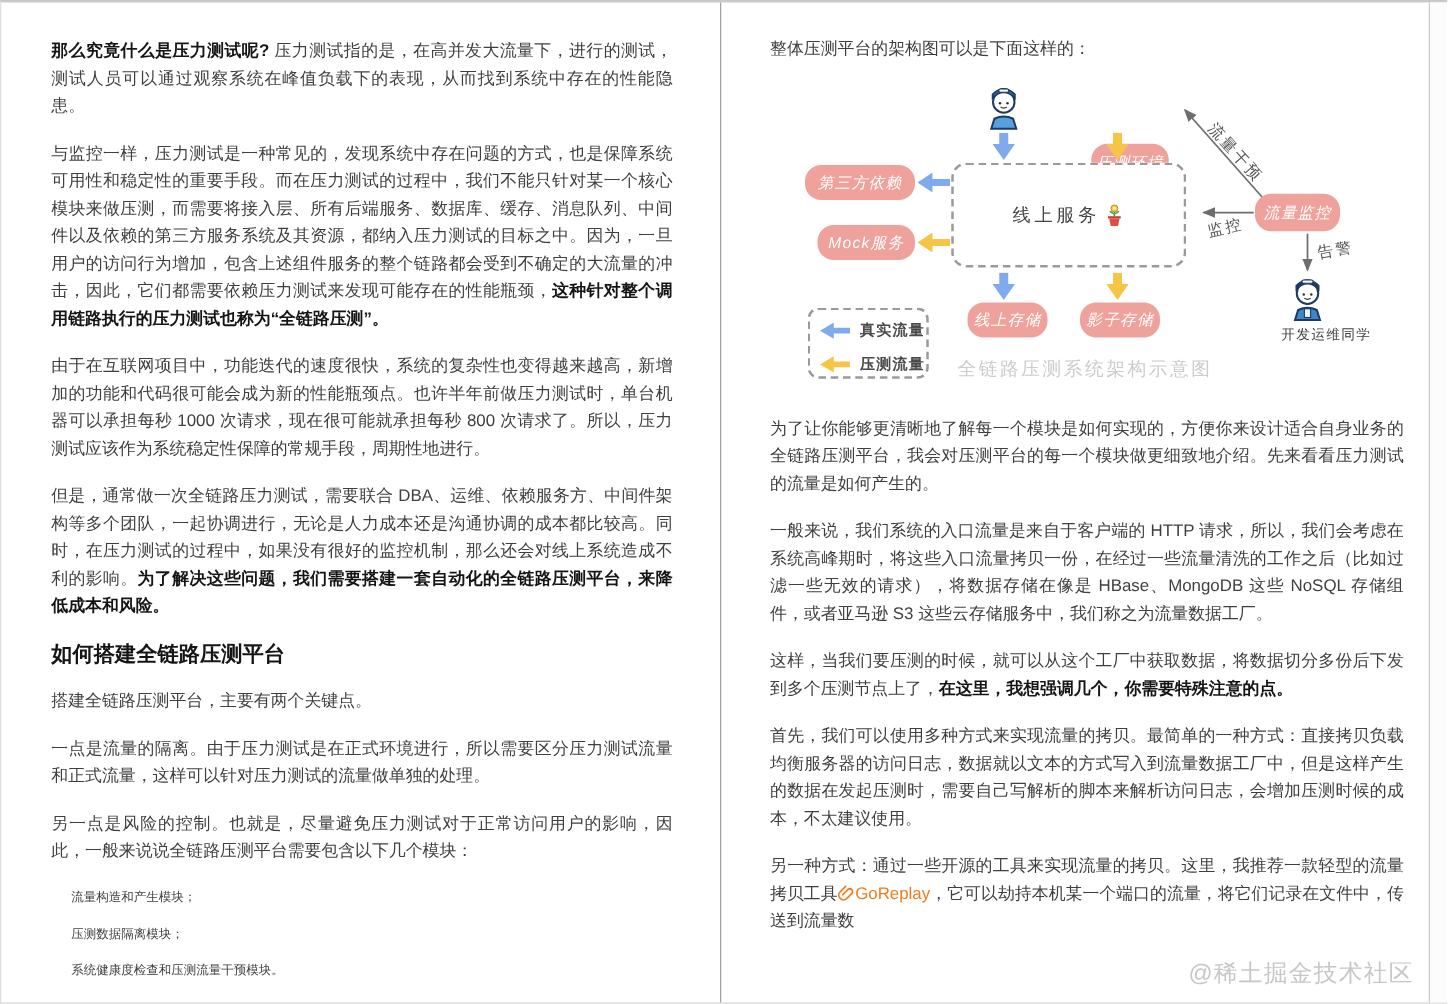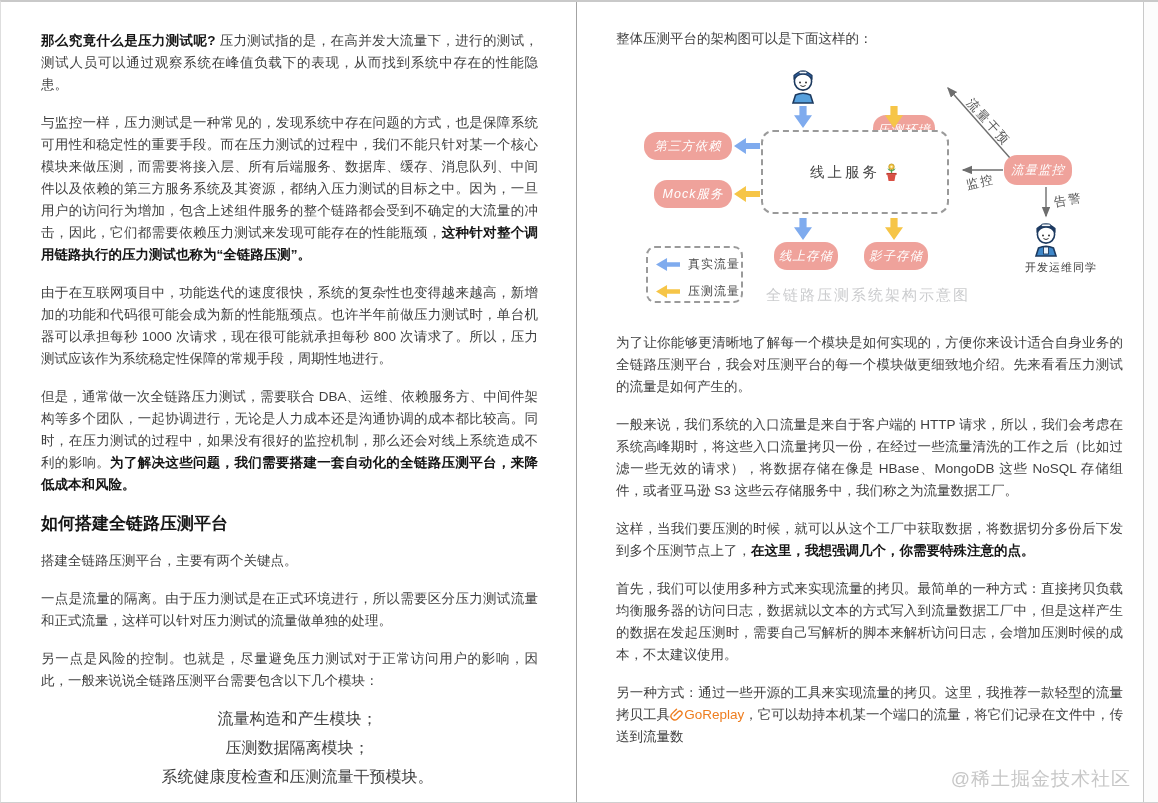--- a/index.html
+++ b/index.html
@@ -17,21 +17,21 @@
   }
   .col { height:100%; overflow:hidden; position:relative; }
   .col.left  { width:576px; border-right:1px solid #a3a3a3; padding:28px 38px 0 40px; }
   .col.right { width:567px; border-right:1px solid #c9c9c9; padding:26px 20px 0 39px; }
   .gutter { flex:1; background:#fcfcfc; }
 
   p.para { margin:0 0 16px 0; font-size:13.5px; line-height:22px; color:#3f3f3f; text-align:justify; }
   p.para .b { font-weight:bold; color:#151515; }
   h3.sec { margin:8px 0 14px 0; font-size:17px; line-height:24px; color:#151515; font-weight:bold; }
   ul.mods { list-style:none; margin:2px 0 0 0; padding:0 0 0 16px; }
-  ul.mods li { font-size:16px; line-height:22px; color:#3f3f3f; margin-bottom:7px;text-align:center; }
+  ul.mods li { font-size:10px; line-height:22px; color:#3f3f3f; margin-bottom:7px; }
 
   a.golink { color:#ee7d1f; text-decoration:none; cursor:pointer; }
   a.golink svg { vertical-align:-2px; margin-right:1px; }
 
   .watermark {
     position:absolute; right:12px; bottom:10px;
     font-size:19px; color:#c7c7c7; letter-spacing:1px; white-space:nowrap;
   }
 
   
@@ -54,21 +54,21 @@
     clip-path:polygon(30% 0, 70% 0, 70% 42%, 100% 42%, 50% 100%, 0 42%, 30% 42%); }
   .fa.left { width:26px; height:16px;
     clip-path:polygon(100% 32%, 46% 32%, 46% 0, 0 50%, 46% 100%, 46% 68%, 100% 68%); }
   .fa.blue { background:#7fabee; }
   .fa.yellow { background:#f6c547; }
   .edge-label { position:absolute; font-size:12.5px; color:#555; letter-spacing:2px; white-space:nowrap; }
   .legend {
     position:absolute; left:30px; top:180px; width:97px; height:57px;
     border:2px dashed #9a9a9a; border-radius:9px; background:#fff;
   }
-  .legend .row { position:relative; height:22px; margin-top:5px; }
+  .legend .row { position:relative; height:22px; margin-top:5px;font-weight:bold; }
   .legend .fa.left { position:absolute; left:8px; top:5px; width:24px; height:13px; }
   .legend .lab { position:absolute; left:40px; top:3px; font-size:12px; color:#4a4a4a; letter-spacing:1px; }
   .caption { position:absolute; left:150px; top:220px; width:230px;
     font-size:15px; color:#cbccce; letter-spacing:2px; }
   .person { position:absolute; }
   .devops-label { position:absolute; left:388px; top:194px; width:114px; text-align:center;
     font-size:11px; color:#3c3c3c; letter-spacing:1px; }
 </style>
 </head>
 <body>

